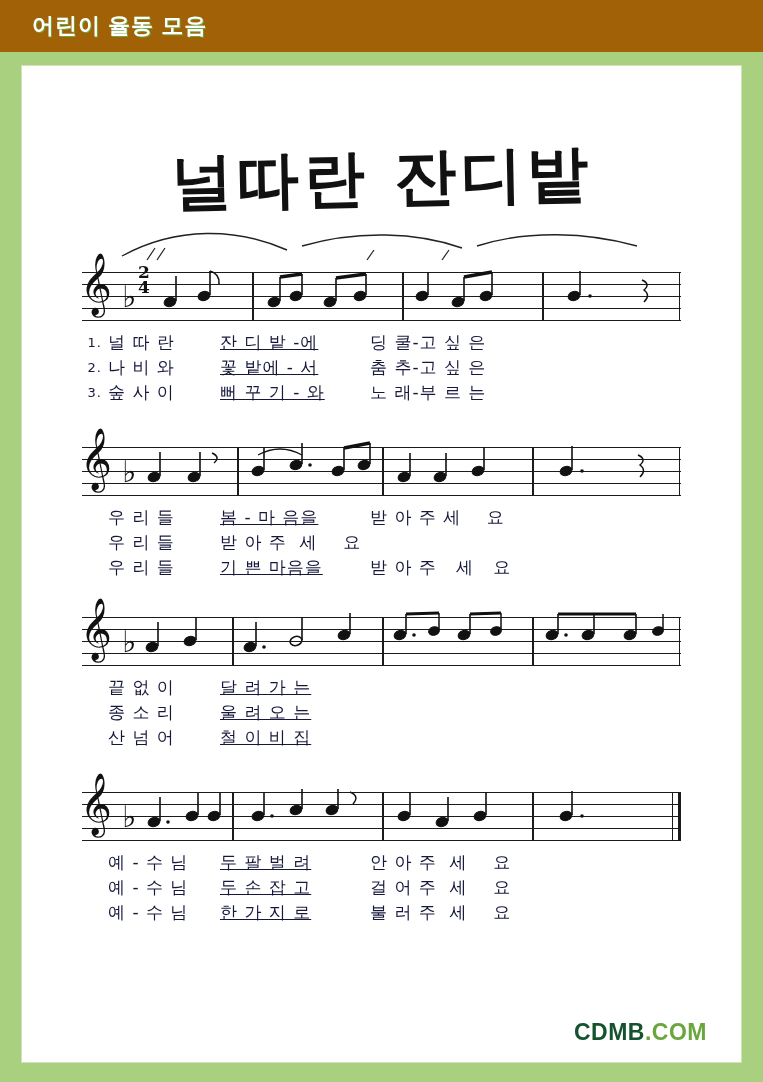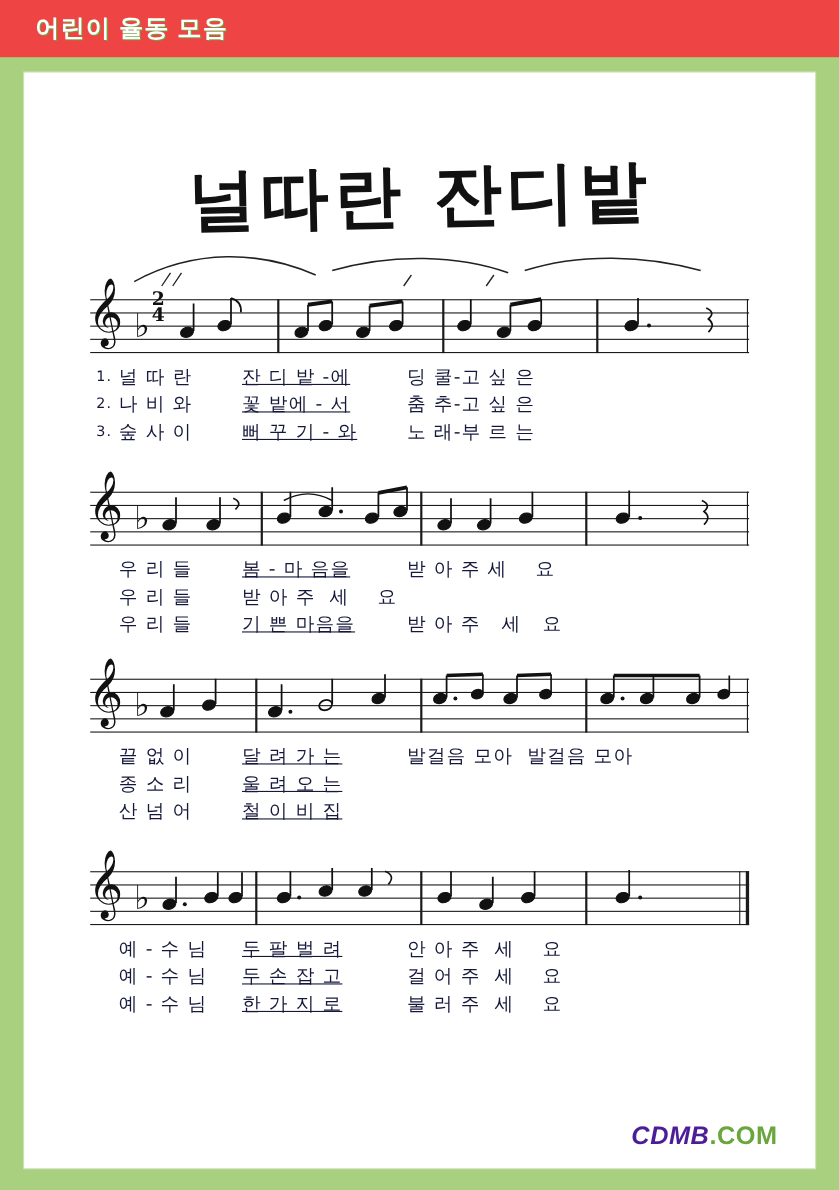--- a/index.html
+++ b/index.html
@@ -7,21 +7,21 @@
   body {
     width: 763px; height: 1082px;
     background: #a8d07e;
     font-family: "Liberation Sans", sans-serif;
     overflow: hidden;
     position: relative;
   }
   
   .header {
     position: absolute; left:0; top:0; width:763px; height:52px;
-    background: #ef4444;
+    background: #a16207;
     display:flex; align-items:center;
   }
   .header-title {
     margin-left: 32px;
     font-size: 22px;
     font-weight: bold;
     color: #ffffff;
     letter-spacing: 1px;
     text-shadow: 1px 1px 0 #6aa63c;
   }
@@ -97,21 +97,21 @@
   .lyric-line .seg { white-space:pre; }
   .seg-a { width:112px; }
   .seg-b { width:150px;text-decoration:underline; }
   .seg-c { width:auto; }
   
   .brand {
     position:absolute; right:34px; bottom:16px;
     font-family:"Liberation Sans", sans-serif;
     font-size:23px; font-weight:bold; letter-spacing:0.5px;
   }
-  .brand .c { color:#4c1d95;font-style:italic; }
+  .brand .c { color:#14532d; }
   .brand .com { color:#6aa63c; }
 </style>
 </head>
 <body>
 
 <div class="header">
   <div class="header-title">어린이 율동 모음</div>
 </div>
 
 <div class="sheet">
@@ -313,21 +313,20 @@
           <ellipse cx="576" cy="20" rx="5.5" ry="4.2" transform="rotate(-18 576 20)"></ellipse>
           <line x1="581" y1="19" x2="581" y2="3" stroke-width="1.5"></line>
         </g>
       </svg>
     </div>
     <div class="lyrics">
       <div class="lyric-line">
         <span class="num"></span>
         <span class="seg seg-a">끝 없 이</span>
         <span class="seg seg-b">달 려 가 는</span>
-        <span class="seg seg-c">발걸음 모아  발걸음 모아</span>
       </div>
       <div class="lyric-line">
         <span class="num"></span>
         <span class="seg seg-a">종 소 리</span>
         <span class="seg seg-b">울 려 오 는</span>
       </div>
       <div class="lyric-line">
         <span class="num"></span>
         <span class="seg seg-a">산 넘 어</span>
         <span class="seg seg-b">철 이 비 집</span>

